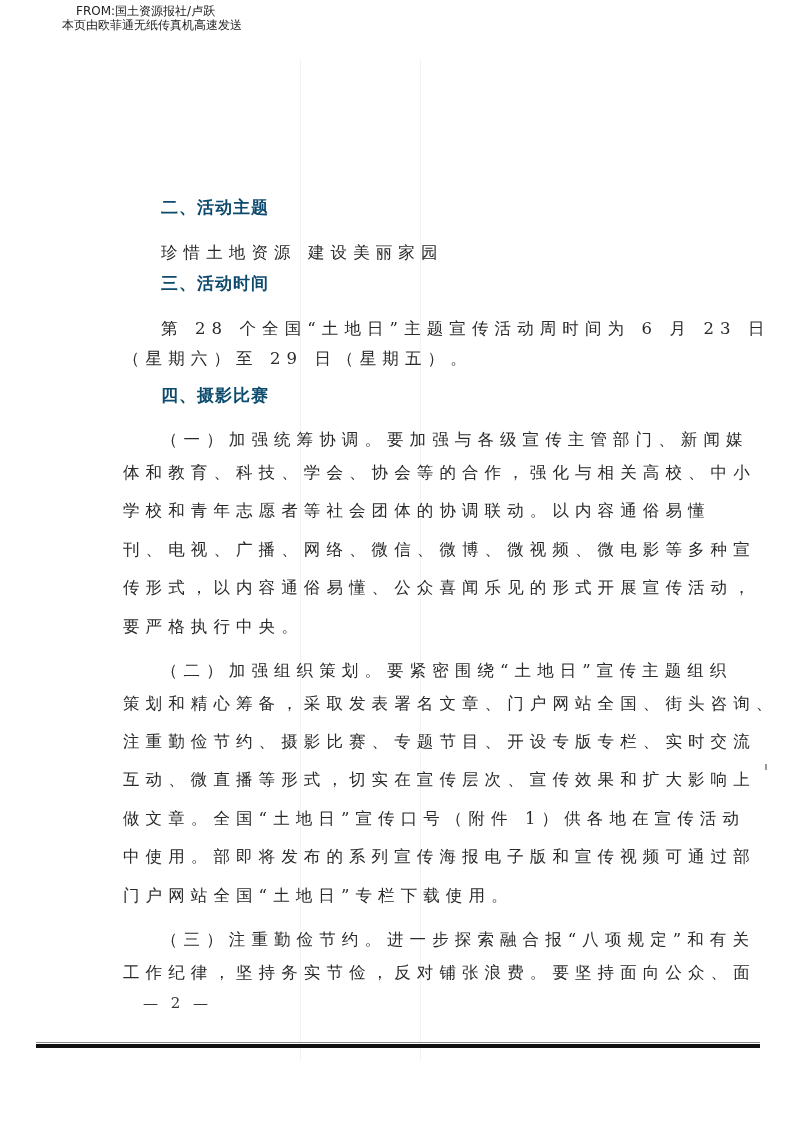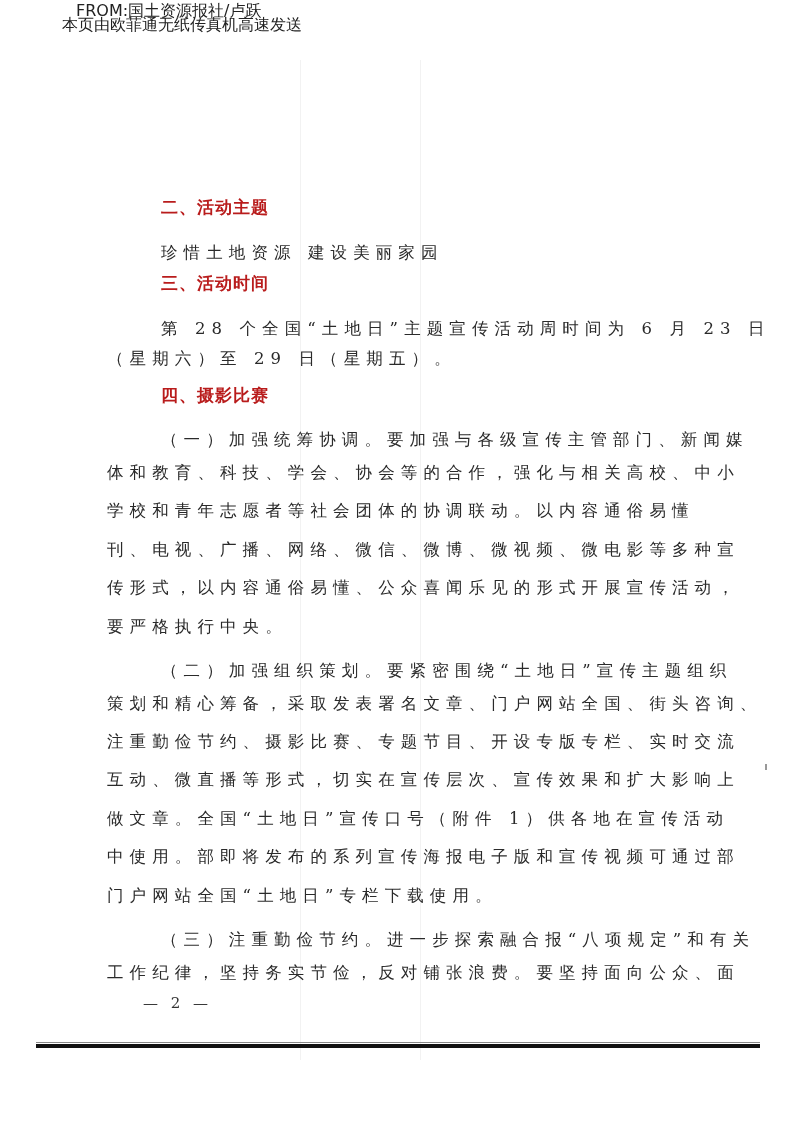--- a/index.html
+++ b/index.html
@@ -1,21 +1,21 @@
 <!DOCTYPE html>
 <html><head>
 <meta charset="utf-8">
 <style>
   html, body { margin:0; padding:0; }
   body { width:800px; height:1129px; background:#fff; position:relative; overflow:hidden;
          font-family:"DejaVu Serif", "Liberation Serif", serif; color:#222; }
-  .fax { position:absolute; left:62px; top:4px; font-family:"DejaVu Sans", sans-serif; font-size:16px; line-height:14px; color:#222; }
+  .fax { position:absolute; left:62px; top:4px; font-family:"DejaVu Sans", sans-serif; font-size:12px; line-height:14px; color:#222; }
   .fax .l1 { padding-left:14px; }
-  .h { position:absolute; left:161px; font-family:"DejaVu Sans", sans-serif; font-weight:bold; font-size:17px; letter-spacing:1px; color:#b91c1c; }
-  .line { position:absolute; left:107px; font-size:16.5px; white-space:nowrap; letter-spacing:6.1px; color:#2a2a2a; }
+  .h { position:absolute; left:161px; font-family:"DejaVu Sans", sans-serif; font-weight:bold; font-size:17px; letter-spacing:1px; color:#0c4a6e; }
+  .line { position:absolute; left:123px; font-size:16.5px; white-space:nowrap; letter-spacing:6.1px; color:#2a2a2a; }
   .line.ind { left:161px;margin-top:6px; }
   .pn { position:absolute; left:143px; top:959px; font-size:15px; letter-spacing:4px; color:#333; }
   .bar { position:absolute; left:36px; top:1044px; width:724px; height:4px; background:#111; }
   .bar2 { position:absolute; left:36px; top:1042px; width:724px; height:1px; background:#888; }
   .dot { position:absolute; left:765px; top:764px; width:2px; height:6px; background:#999; }
   .vline { position:absolute; top:60px; width:1px; height:1000px; background:#f2f2f2; }
 </style>
 </head>
 <body>
 

